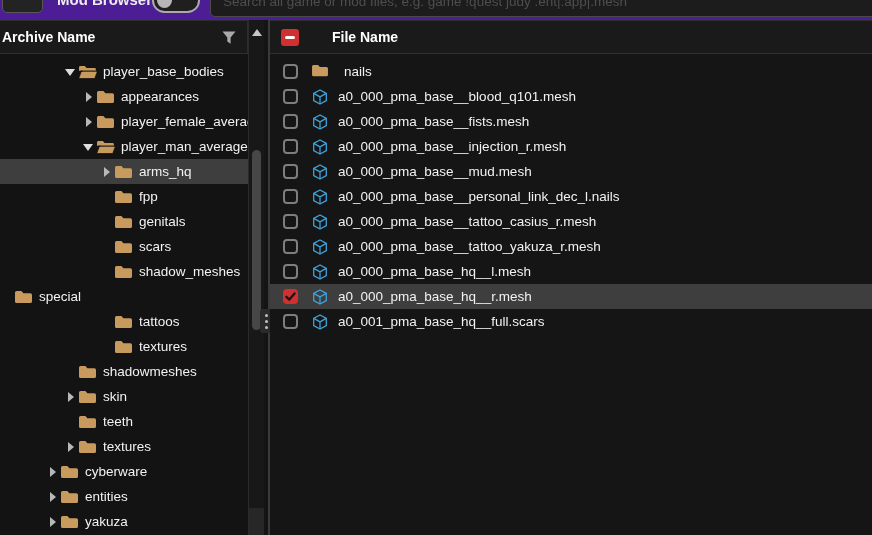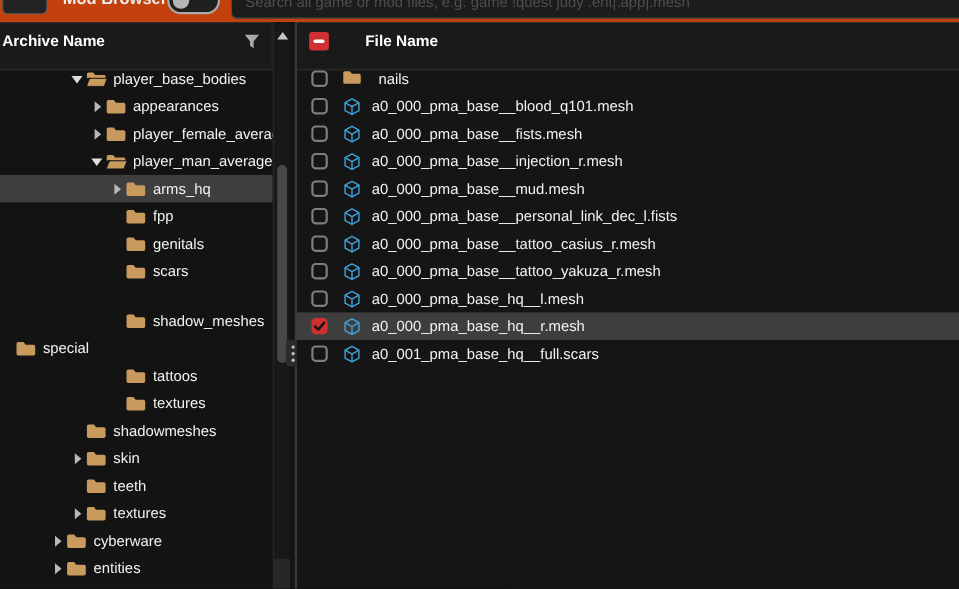--- a/index.html
+++ b/index.html
@@ -3,37 +3,37 @@
 <meta charset="utf-8">
 <style>
   * { box-sizing: border-box; }
   html,body { margin:0; padding:0; background:#101010; }
   body {
     width:872px; height:535px; overflow:hidden; position:relative;
     font-family:"Liberation Sans", sans-serif; color:#f0f0f0;
   }
   
   .topbar { position:absolute; left:0; top:0; width:872px; height:20px;
-            background:#c2410c; overflow:hidden; }
+            background:#4c1d95; overflow:hidden; }
   .tab-close { position:absolute; left:2px; top:-15px; width:41px; height:28px;
                border:1px solid #585858; border-radius:5px; background:#232323; }
   .tab-label { position:absolute; left:57px; top:-9px; font-size:15px; font-weight:700;
                color:#ededed; line-height:18px; white-space:nowrap; }
   .toggle { position:absolute; left:152px; top:-12px; width:48px; height:25px;
             border:2px solid #ababab; border-radius:13px; background:#1f1f1f; }
   .toggle-knob { position:absolute; left:3px; top:3px; width:15px; height:15px;
                  border-radius:50%; background:#b6b6b6; }
   .search { position:absolute; left:210px; top:-10px; width:668px; height:27px;
             background:#1c1c1c; border:1px solid #4a4a4a; border-radius:5px; }
   .search-ph { position:absolute; left:12px; top:3px; font-size:13.5px; color:#4e4e4e;
                line-height:16px; white-space:nowrap; }
   
   .tree-panel { position:absolute; left:0; top:20px; width:248px; height:515px;
                 background:#131313; overflow:hidden; }
-  .panel-header { height:44px; background:#1a1a1a; border-top:1px solid #2d2d2d;
+  .panel-header { height:34px; background:#1a1a1a; border-top:1px solid #2d2d2d;
                   border-bottom:1px solid #2f2f2f; position:relative; }
   .tree-panel .panel-header { border-right:1px solid #2d2d2d; }
   .hdr-title { position:absolute; left:2px; top:0; height:33px; line-height:33px;
                font-size:14px; font-weight:700; color:#ffffff; white-space:nowrap; }
   .funnel { position:absolute; right:10px; top:9px; }
   .tree-rows { position:absolute; left:0; top:39px; width:248px; }
   .tree-row { height:25px; display:flex; align-items:center; white-space:nowrap; }
   .tree-row.selected { background:#3e3e3e; }
   .expander { width:14px; height:14px; flex:0 0 14px; position:relative; }
   .expander.collapsed::after { content:""; position:absolute; left:4px; top:2px;
@@ -195,21 +195,21 @@
       <div class="tree-row" style="padding-left: 100px;">
     <span class="expander none"></span>
     <span class="folder closed">
       <svg class="f-closed" width="19" height="16" viewBox="0 0 19 16">
         <path d="M1 3.6 a1.6 1.6 0 0 1 1.6 -1.6 h4.8 l2 2.3 h7 a1.6 1.6 0 0 1 1.6 1.6 v6.6 a1.6 1.6 0 0 1 -1.6 1.6 H2.6 A1.6 1.6 0 0 1 1 12.5 Z"></path>
       </svg>
 
     </span>
     <span class="t-label">scars</span>
   </div>
-      <div class="tree-row" style="padding-left: 100px; margin-top: 20px;">
+      <div class="tree-row" style="padding-left: 100px;">
     <span class="expander none"></span>
     <span class="folder closed">
       <svg class="f-closed" width="19" height="16" viewBox="0 0 19 16">
         <path d="M1 3.6 a1.6 1.6 0 0 1 1.6 -1.6 h4.8 l2 2.3 h7 a1.6 1.6 0 0 1 1.6 1.6 v6.6 a1.6 1.6 0 0 1 -1.6 1.6 H2.6 A1.6 1.6 0 0 1 1 12.5 Z"></path>
       </svg>
 
     </span>
     <span class="t-label">shadow_meshes</span>
   </div>
       <div class="tree-row" style="">
@@ -404,21 +404,21 @@
     <span class="cbx">
       
     </span>
     <span class="f-icon mesh">
       <svg class="i-mesh" width="18" height="18" viewBox="0 0 24 24">
         <path class="mesh-stroke" d="M12 2.6 L20.4 7.1 V16.9 L12 21.4 L3.6 16.9 V7.1 Z" fill="none" stroke-width="1.7" stroke-linejoin="round"></path>
         <path class="mesh-stroke" d="M3.6 7.1 L12 11.8 L20.4 7.1 M12 11.8 V21.4" fill="none" stroke-width="1.7" stroke-linejoin="round"></path>
       </svg>
 
     </span>
-    <span class="f-label">a0_000_pma_base__personal_link_dec_l.fists</span>
+    <span class="f-label">a0_000_pma_base__personal_link_dec_l.nails</span>
   </div>
       <div class="file-row">
     <span class="cbx">
       
     </span>
     <span class="f-icon mesh">
       <svg class="i-mesh" width="18" height="18" viewBox="0 0 24 24">
         <path class="mesh-stroke" d="M12 2.6 L20.4 7.1 V16.9 L12 21.4 L3.6 16.9 V7.1 Z" fill="none" stroke-width="1.7" stroke-linejoin="round"></path>
         <path class="mesh-stroke" d="M3.6 7.1 L12 11.8 L20.4 7.1 M12 11.8 V21.4" fill="none" stroke-width="1.7" stroke-linejoin="round"></path>
       </svg>

